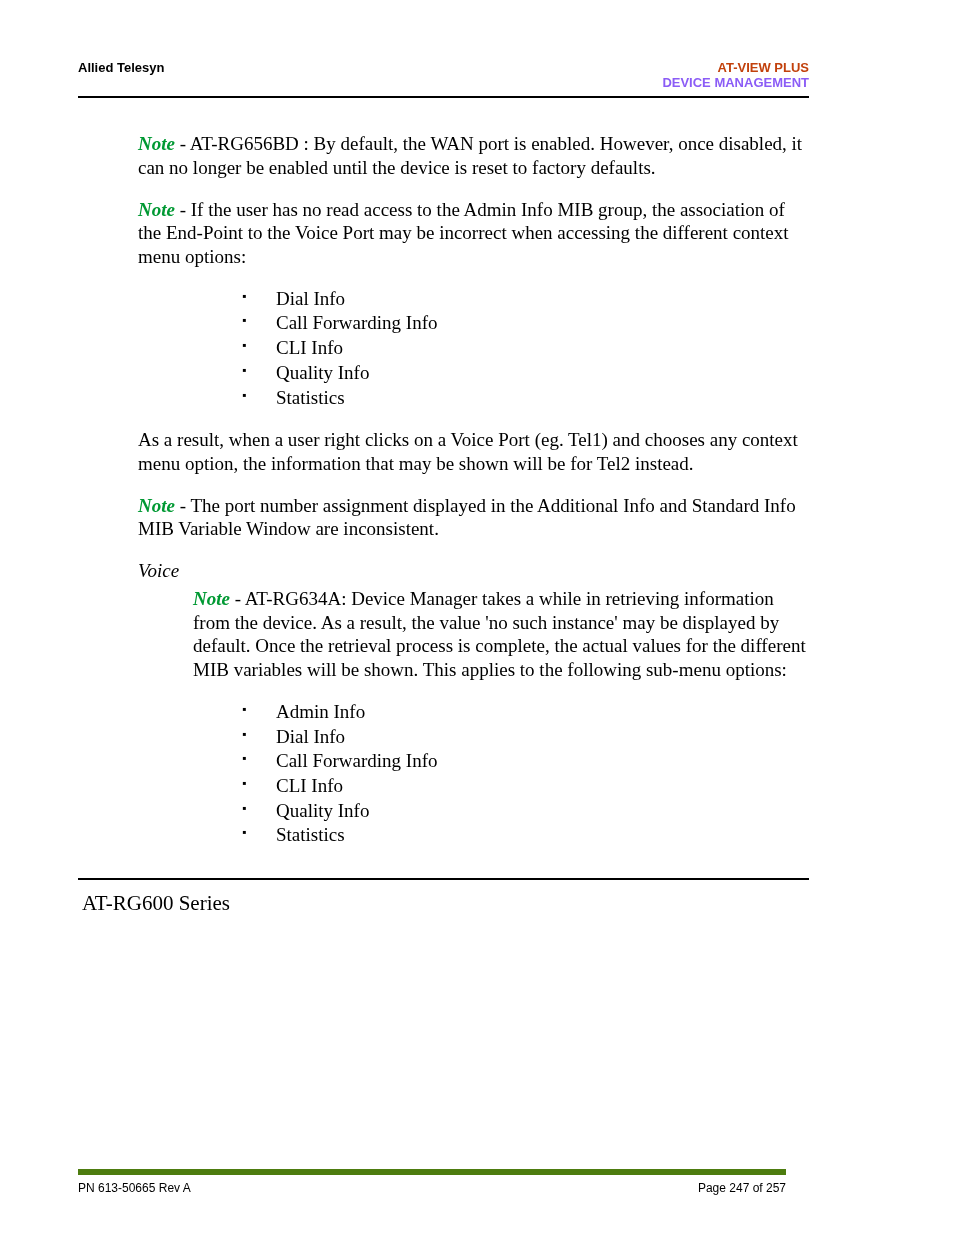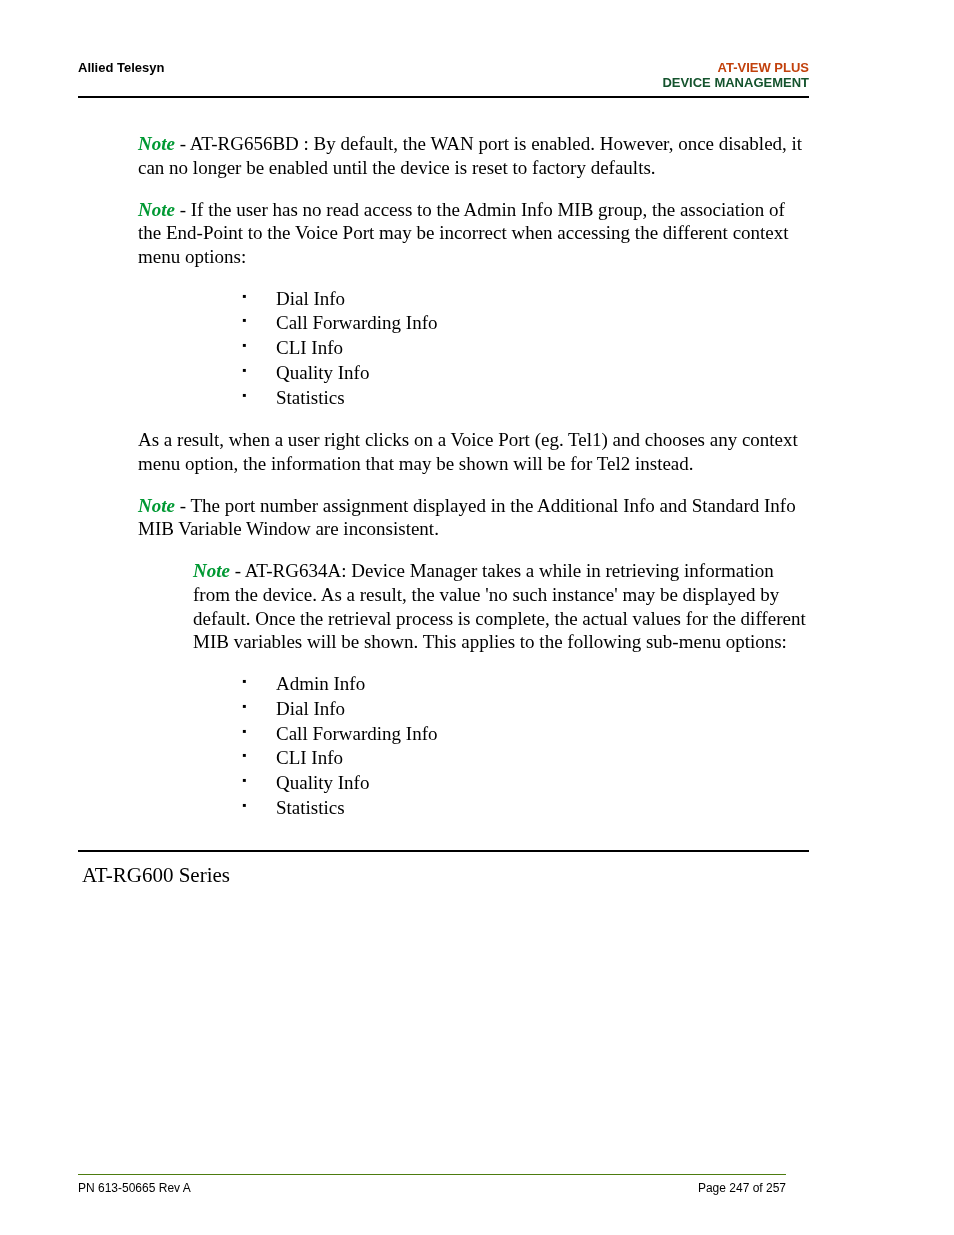--- a/index.html
+++ b/index.html
@@ -31,21 +31,21 @@
     text-align: left;
   }
   .header-right {
     text-align: right;
   }
   .header-right .product {
     color: #c2410c;
     display: block;
   }
   .header-right .section-name {
-    color: #14532d;
+    color: #8b5cf6;
     display: block;
   }
   .content {
     font-size: 19px;
     line-height: 1.25;
   }
   .para {
     margin: 0 0 18px 0;
   }
   .indent1 {
@@ -95,21 +95,21 @@
   }
   .footer {
     position: absolute;
     bottom: 40px;
     left: 78px;
     right: 78px;
     display: flex;
     justify-content: space-between;
     font-family: Verdana, Arial, sans-serif;
     font-size: 12px;
-    border-top: 1px solid #4d7c0f;
+    border-top: 6px solid #4d7c0f;
     padding-top: 6px;
   }
 </style>
 </head>
 <body>
 
 <div class="page">
 
   <div class="header">
     <div class="header-left">Allied Telesyn</div>
@@ -136,20 +136,21 @@
       <li>Quality Info</li>
       <li>Statistics</li>
     </ul>
 
     <p class="para indent1">As a result, when a user right clicks on a Voice Port (eg. Tel1) and chooses any context menu option, the information that may be shown will be for Tel2 instead.</p>
 
     <p class="para indent1">
       <span class="note-label">Note</span><span> - The port number assignment displayed in the Additional Info and Standard Info MIB Variable Window are inconsistent.</span>
     </p>
 
+    <p class="subhead">Voice</p>
 
 
     <p class="para indent2">
       <span class="note-label">Note</span><span> - AT-RG634A: Device Manager takes a while in retrieving information from the device. As a result, the value 'no such instance' may be displayed by default. Once the retrieval process is complete, the actual values for the different MIB variables will be shown. This applies to the following sub-menu options:</span>
     </p>
 
     <ul class="bullets">
       <li>Admin Info</li>
       <li>Dial Info</li>
       <li>Call Forwarding Info</li>

